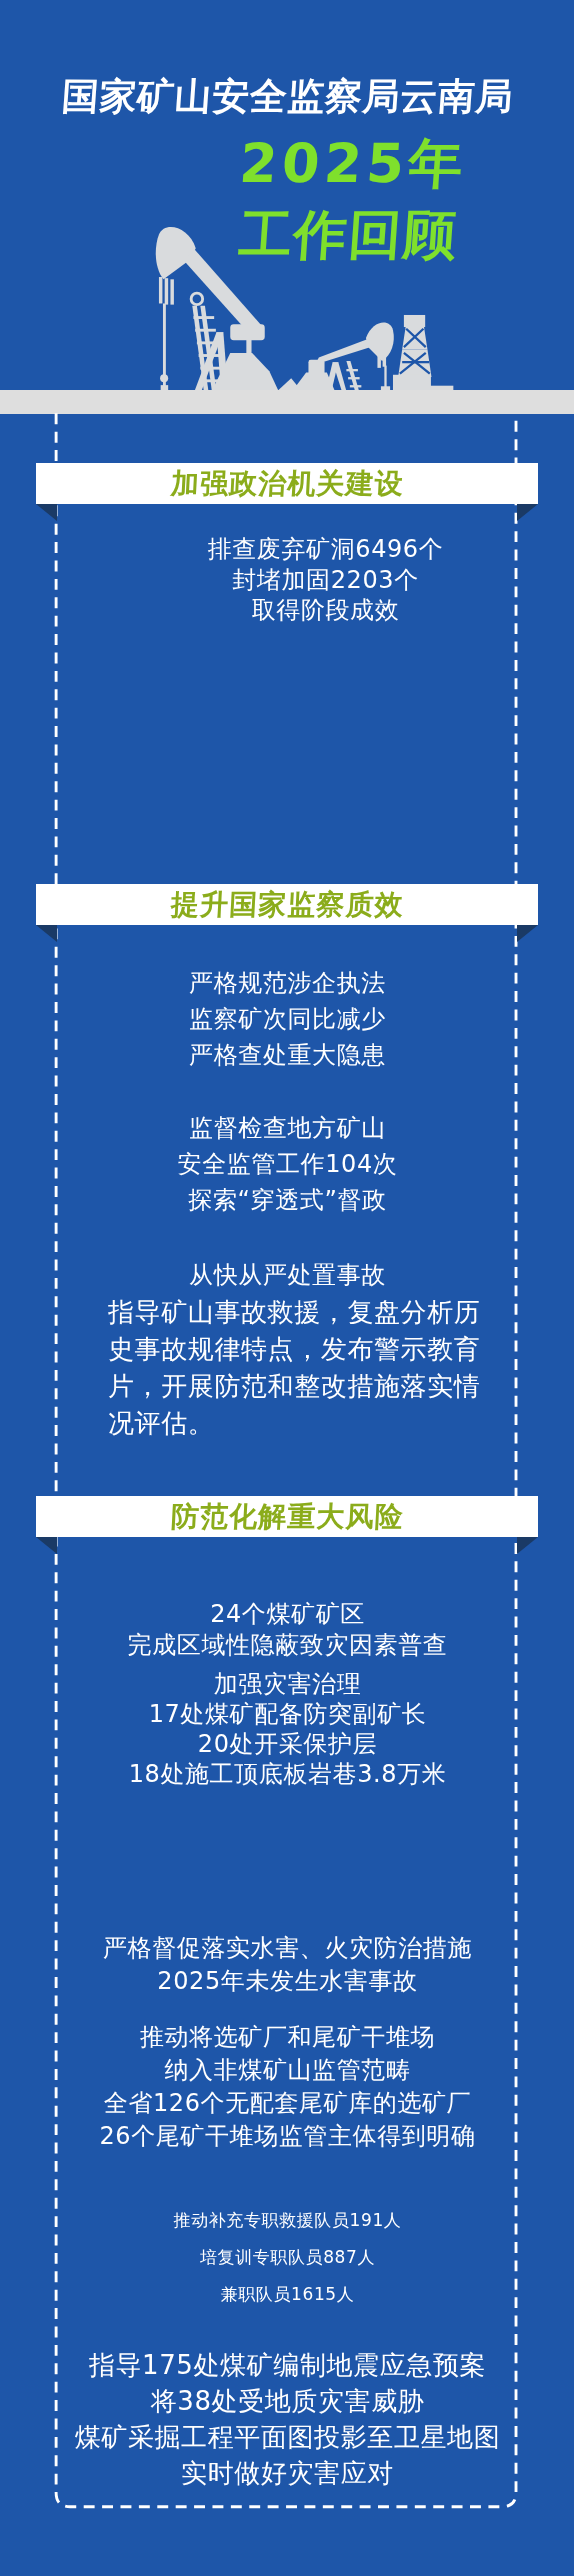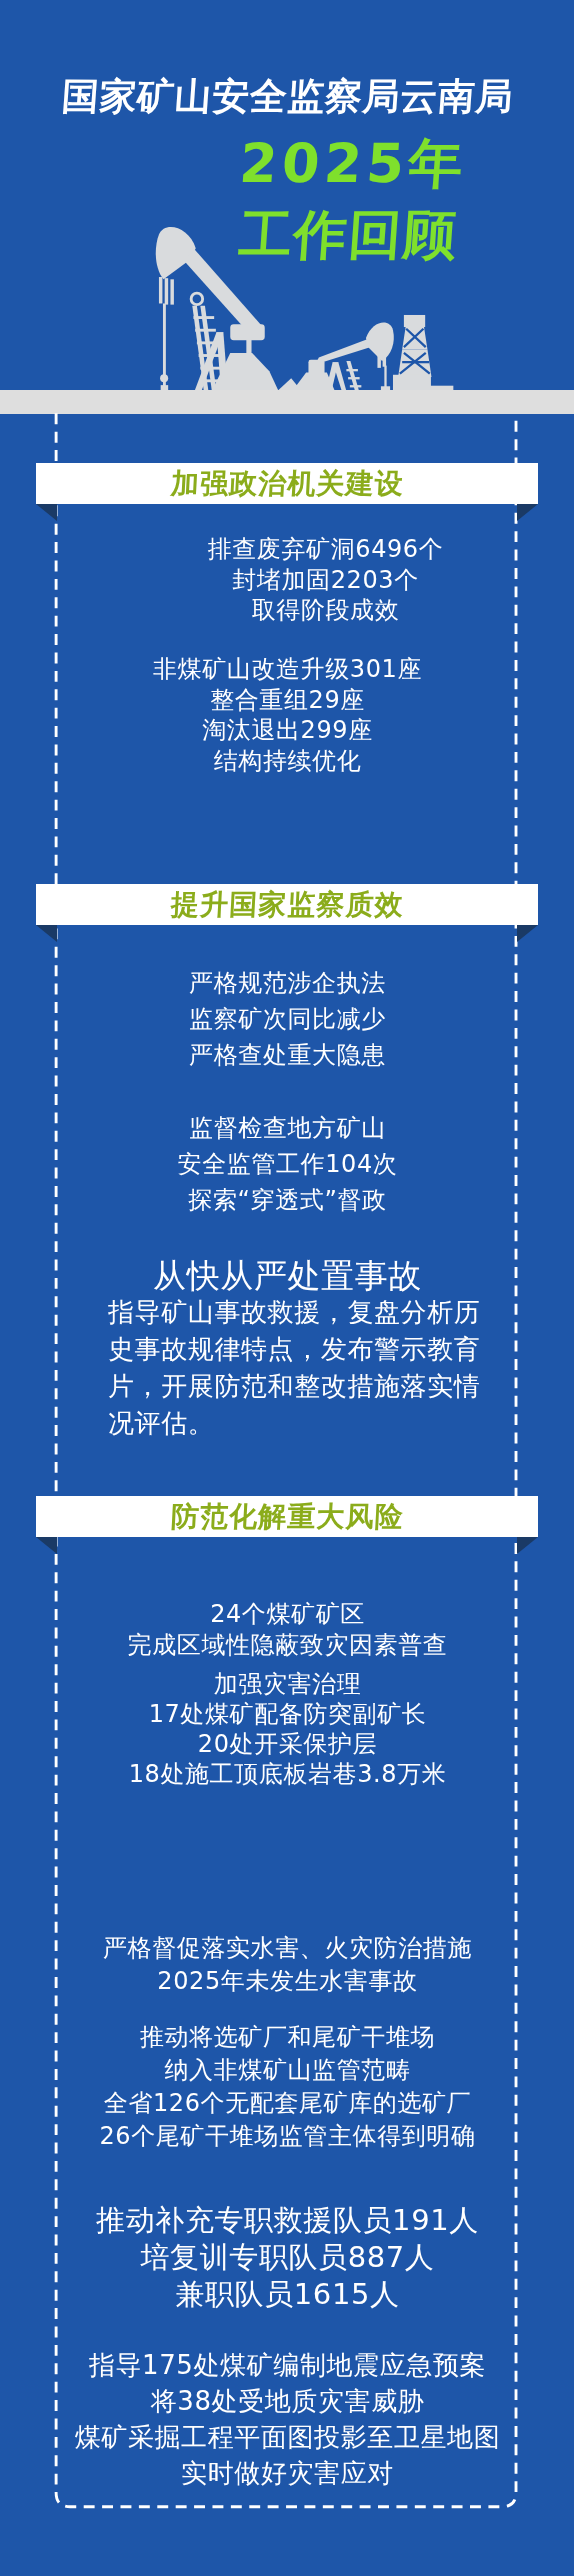--- a/index.html
+++ b/index.html
@@ -61,27 +61,27 @@
   .stanza{
     position:absolute;left:0;width:575px;
     text-align:center;color:var(--white);
     font-size:24px;font-weight:normal;letter-spacing:0.6px;
   }
   .stanza .line{white-space:nowrap;}
   .st-s1a{top:534px;line-height:30.5px;padding-left:38px;}
   .st-s1b{top:654px;line-height:30.5px;}
   .st-s2a{top:965px;line-height:36px;}
   .st-s2b{top:1110px;line-height:36px;}
-  .st-s2c{top:1257px;line-height:37px;font-size:33px;}
+  .st-s2c{top:1257px;line-height:37px;font-size:24px;}
   .st-s2d{top:1294px;line-height:37px;font-size:26px;left:108px;width:379px;text-align:left;letter-spacing:0.6px;}
   .st-s3a{top:1583px;line-height:30.5px;margin-top:16px;}
   .st-s3b{top:1669px;line-height:30px;}
   .st-s3c{top:1932px;line-height:33px;}
   .st-s3d{top:2021px;line-height:33px;}
-  .st-s3e{top:2202px;line-height:37px;font-size:29px;}
+  .st-s3e{top:2202px;line-height:37px;font-size:17px;}
   .st-s3f{top:2347px;line-height:36px;font-size:26px;}
 </style>
 </head>
 <body>
 
 <div id="canvas">
 
   <div class="org-title">国家矿山安全监察局云南局</div>
   <div class="year-block">
     <div class="year-line">2025年</div>
@@ -188,26 +188,20 @@
     <span>防范化解重大风险</span>
   </div>
   <div class="fold fold-left fold-3"></div>
   <div class="fold fold-right fold-3"></div>
 
   <div class="stanza st-s1a">
       <div class="line">排查废弃矿洞6496个</div>
       <div class="line">封堵加固2203个</div>
       <div class="line">取得阶段成效</div>
     </div>
-  <div class="stanza st-s1b">
-      <div class="line">非煤矿山改造升级301座</div>
-      <div class="line">整合重组29座</div>
-      <div class="line">淘汰退出299座</div>
-      <div class="line">结构持续优化</div>
-    </div>
 
   <div class="stanza st-s2a">
       <div class="line">严格规范涉企执法</div>
       <div class="line">监察矿次同比减少</div>
       <div class="line">严格查处重大隐患</div>
     </div>
   <div class="stanza st-s2b">
       <div class="line">监督检查地方矿山</div>
       <div class="line">安全监管工作104次</div>
       <div class="line">探索“穿透式”督政</div>

